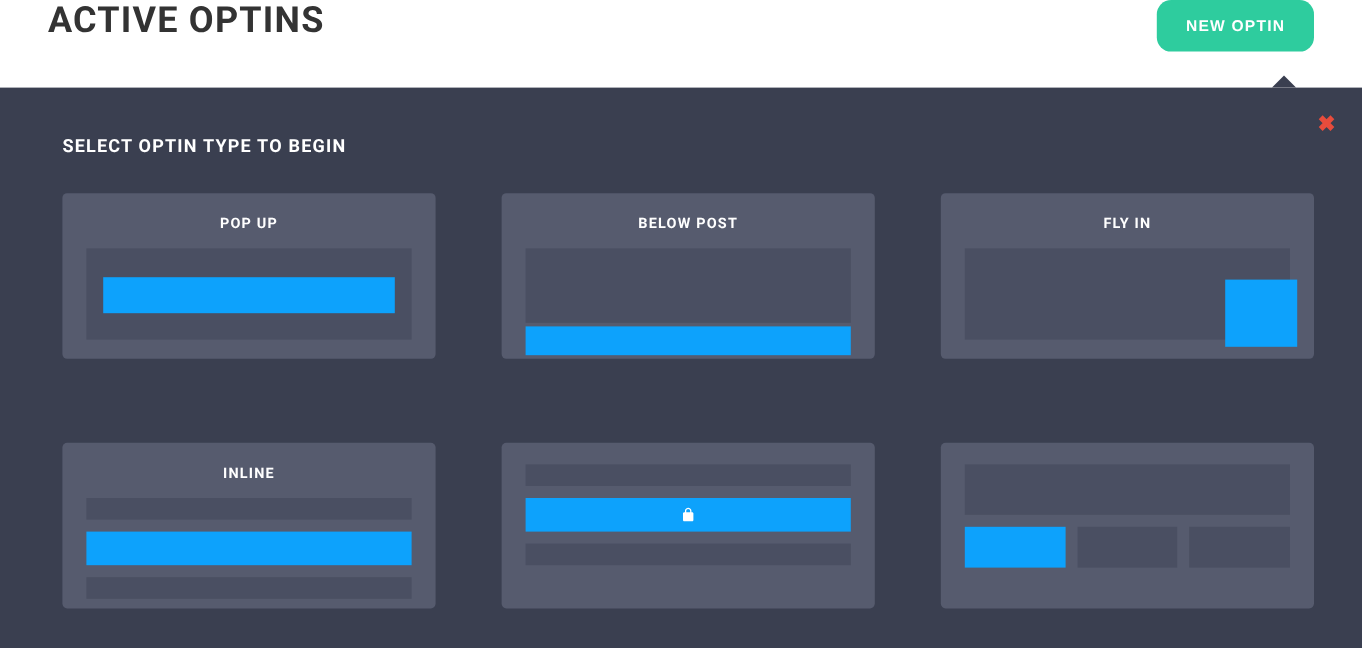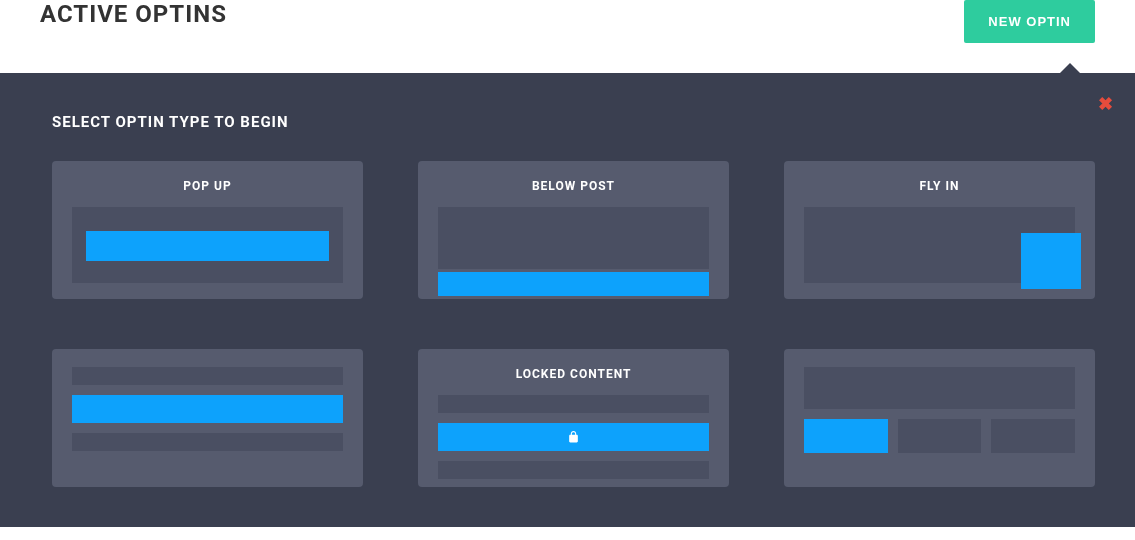--- a/index.html
+++ b/index.html
@@ -6,35 +6,35 @@
     body { font-family: -apple-system, BlinkMacSystemFont, "Segoe UI", Roboto, sans-serif; background: #fff; width: 1135px; }
     
     .header {
       display: flex;
       justify-content: space-between;
       align-items: flex-start;
       padding: 0 40px 30px 40px;
       background: #fff;
     }
     .page-title {
-      font-size: 24px;
+      font-size: 30px;
       font-weight: 700;
       letter-spacing: 1px;
       color: #333;
     }
     .new-optin-btn {
       background: #2ecc9e;
       color: #fff;
       border: none;
       padding: 14px 24px;
       font-size: 13px;
       font-weight: 700;
       letter-spacing: 1px;
       cursor: pointer;
-      border-radius: 2px;
+      border-radius: 12px;
       position: relative;
     }
     
     .panel {
       background: #3a3f50;
       padding: 0;
       position: relative;
     }
     .panel-arrow {
       position: absolute;
@@ -64,21 +64,21 @@
       color: #fff;
       font-size: 15px;
       font-weight: 700;
       letter-spacing: 1px;
       margin-bottom: 30px;
     }
     
     .cards-grid {
       display: grid;
       grid-template-columns: repeat(3, 1fr);
-      gap: 50px 55px;
+      gap: 70px 55px;
     }
     
     .card {
       background: #565b6e;
       border-radius: 4px;
       padding: 18px 20px 20px 20px;
       cursor: pointer;
       height: 138px;
       position: relative;
     }
@@ -206,29 +206,29 @@
       </div>
 
       <div class="card">
         <div class="card-title">FLY IN</div>
         <div class="flyin-preview">
           <div class="flyin-square"></div>
         </div>
       </div>
 
       <div class="card">
+        <div class="card-title">INLINE</div>
         <div class="inline-preview">
           <div class="inline-row"></div>
           <div class="inline-row highlight"></div>
           <div class="inline-row"></div>
         </div>
       </div>
 
       <div class="card">
-        <div class="card-title">LOCKED CONTENT</div>
         <div class="locked-preview">
           <div class="locked-row"></div>
           <div class="locked-row highlight">
             <svg class="lock-icon" viewBox="0 0 24 24" fill="#fff">
               <path d="M18 8h-1V6c0-2.8-2.2-5-5-5S7 3.2 7 6v2H6c-1.1 0-2 .9-2 2v10c0 1.1.9 2 2 2h12c1.1 0 2-.9 2-2V10c0-1.1-.9-2-2-2zM9 6c0-1.7 1.3-3 3-3s3 1.3 3 3v2H9V6z"></path>
             </svg>
           </div>
           <div class="locked-row"></div>
         </div>
       </div>

